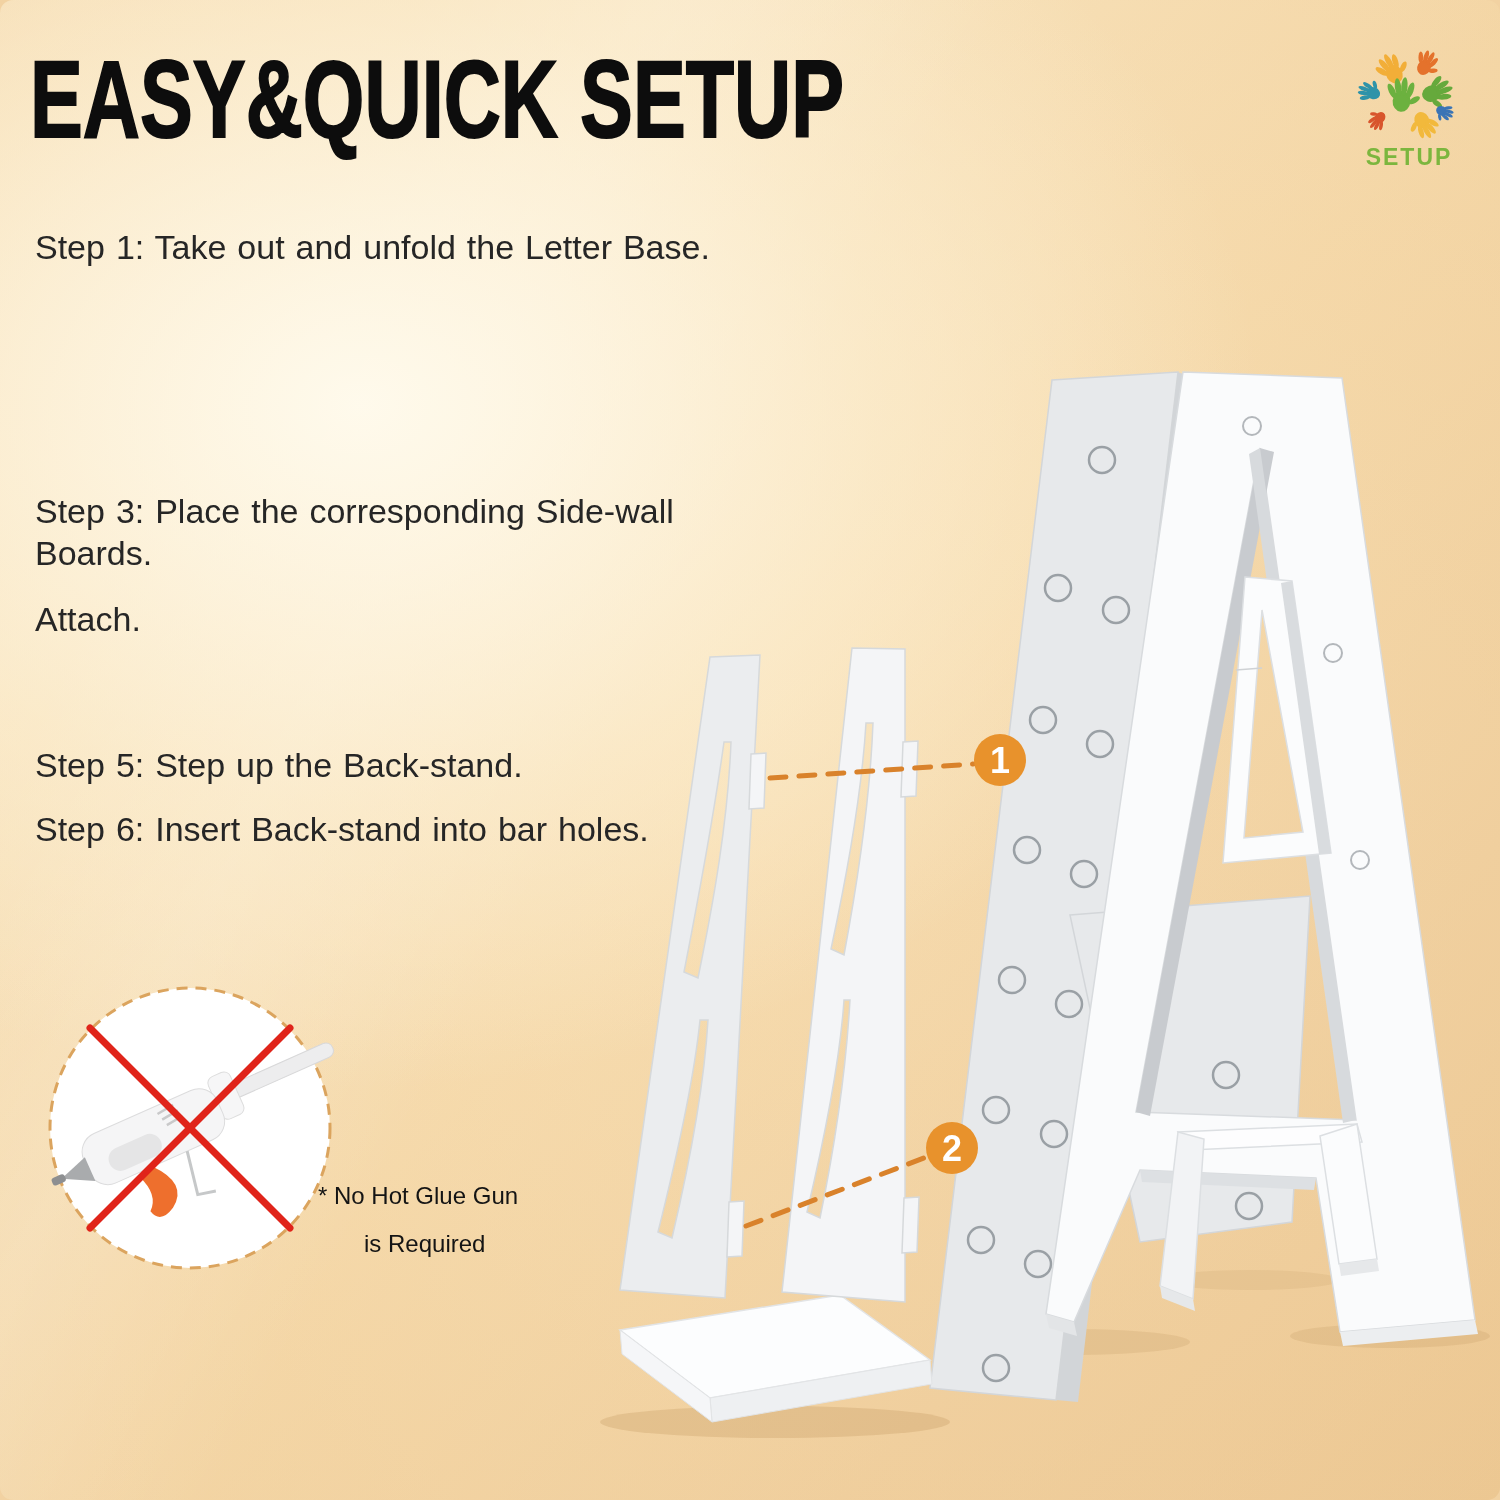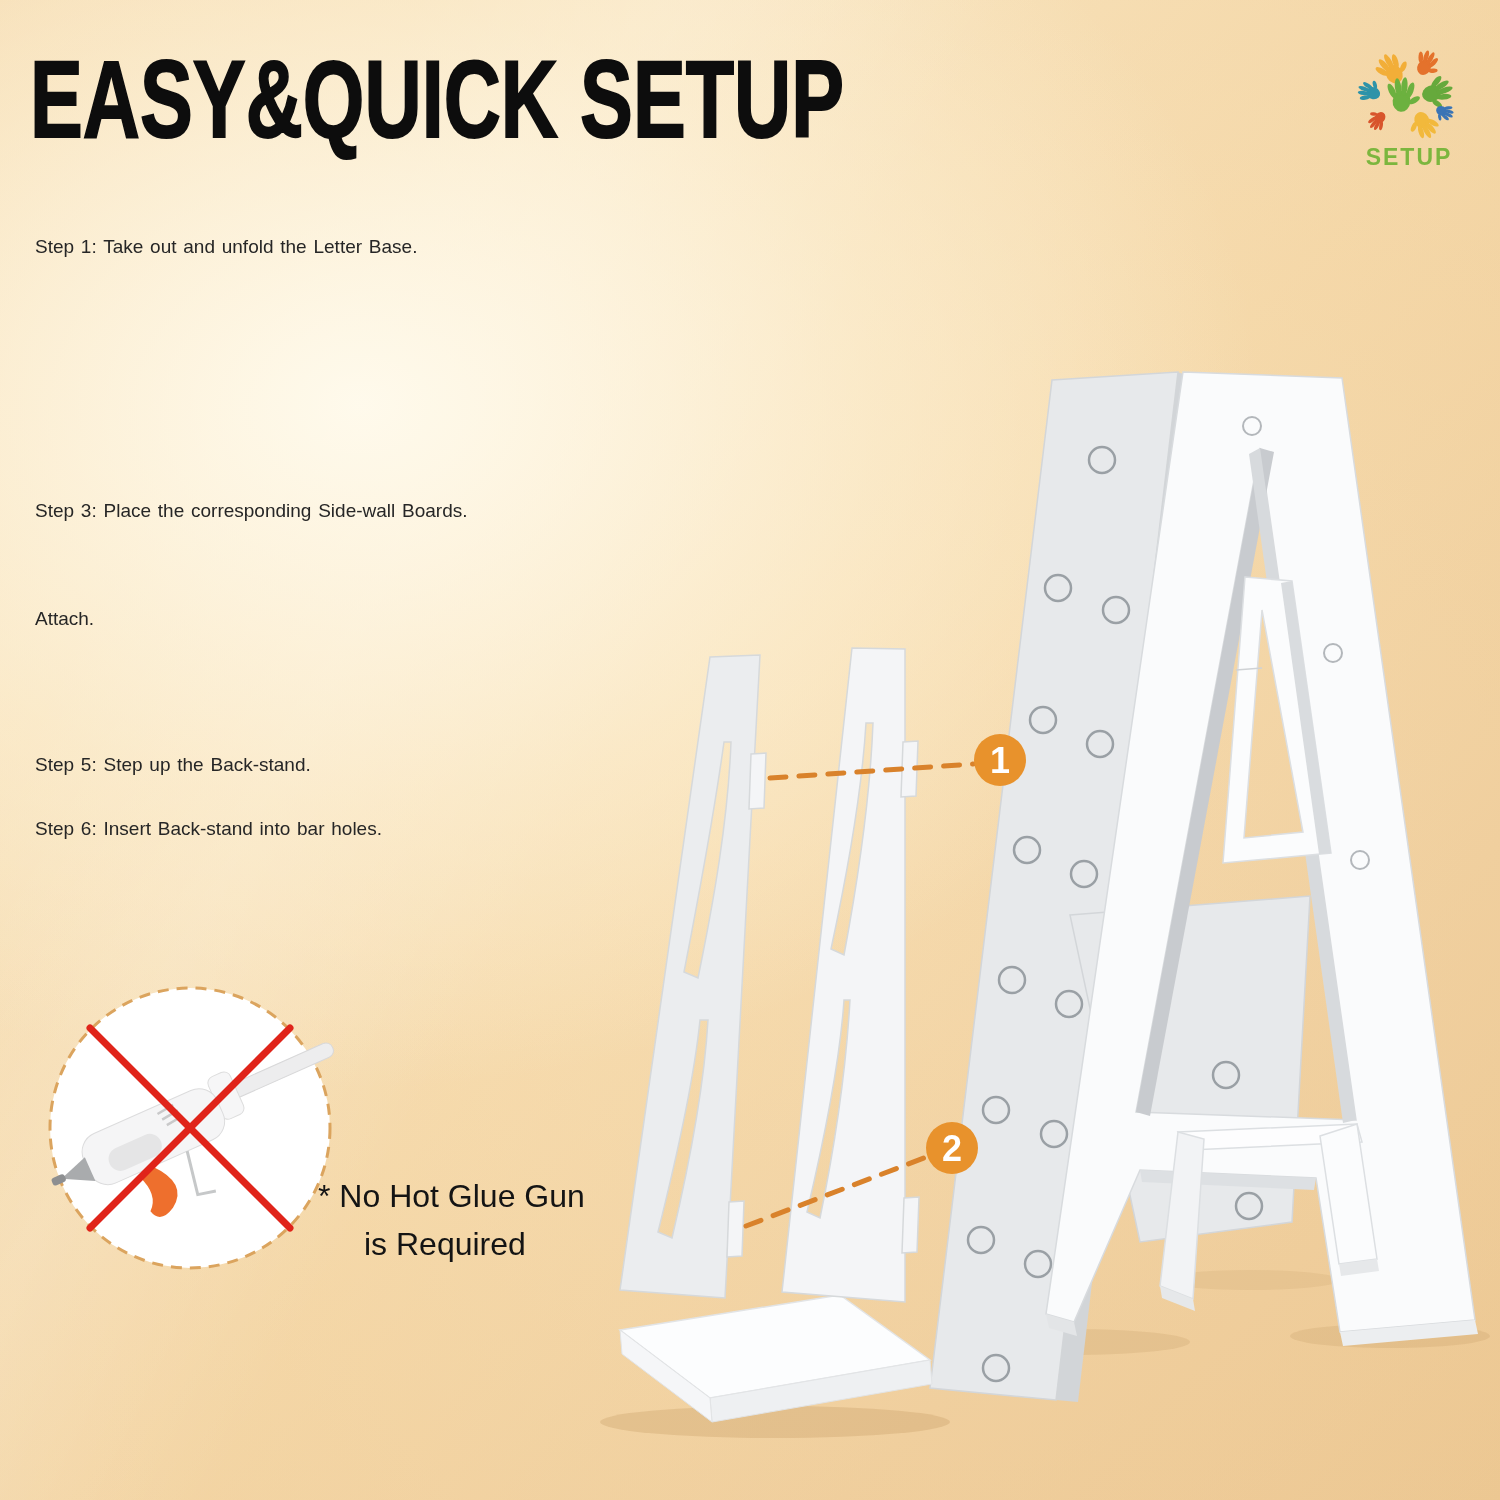--- a/index.html
+++ b/index.html
@@ -8,33 +8,34 @@
     font-family:"Liberation Sans", sans-serif;
     background:#f2d2a2;
   }
   .canvas{
     position:relative;width:1500px;height:1500px;overflow:hidden;
     background:
       radial-gradient(ellipse 1250px 950px at 24% 27%, rgba(255,251,238,0.95) 0%, rgba(253,241,214,0.55) 42%, rgba(250,230,190,0.0) 72%),
       linear-gradient(118deg, rgba(255,255,255,0) 18%, rgba(255,255,255,0.16) 30%, rgba(255,255,255,0) 44%),
       radial-gradient(ellipse 1600px 1600px at 50% 45%, rgba(255,240,210,0.25) 0%, rgba(228,181,114,0.22) 100%),
       linear-gradient(135deg, #f6ddb4 0%, #f9e6c2 22%, #f5d8a8 52%, #efcd9b 78%, #ecc792 100%);
+    border-radius: 13px;
   }
   .title{
     position:absolute;left:30px;top:44px;margin:0;
     font-size:110px;line-height:1;font-weight:bold;color:#0d0d0d;
     letter-spacing:0px;white-space:nowrap;
     transform:scaleX(0.72);transform-origin:left top;
     -webkit-text-stroke:2px #0d0d0d;
   }
   .logo{position:absolute;left:1336px;top:46px;width:146px;text-align:center;}
   .logo .brand-name{margin-top:-2px;font-size:23px;font-weight:bold;letter-spacing:2px;color:#7cb63e;}
-  .step{position:absolute;left:35px;width:720px;font-size:19px;line-height:42px;color:#262626;word-spacing:1.5px;}
+  .step{position:absolute;left:35px;width:720px;font-size:34px;line-height:42px;color:#262626;word-spacing:1.5px;}
   .step .just{text-align-last:justify;}
-  .note-text{position:absolute;left:318px;top:1172px;font-size:32px;line-height:48px;color:#141414;}
+  .note-text{position:absolute;left:318px;top:1172px;font-size:24px;line-height:48px;color:#141414;}
   .note-text .ln2{margin-left:46px;}
   .badge{position:absolute;left:28px;top:966px;}
   .illu{position:absolute;left:600px;top:340px;}
   svg text.callout-num{font-family:"Liberation Sans",sans-serif;font-weight:bold;font-size:36px;fill:#ffffff;}
 </style>
 </head>
 <body>
 
 <div class="canvas">
 

